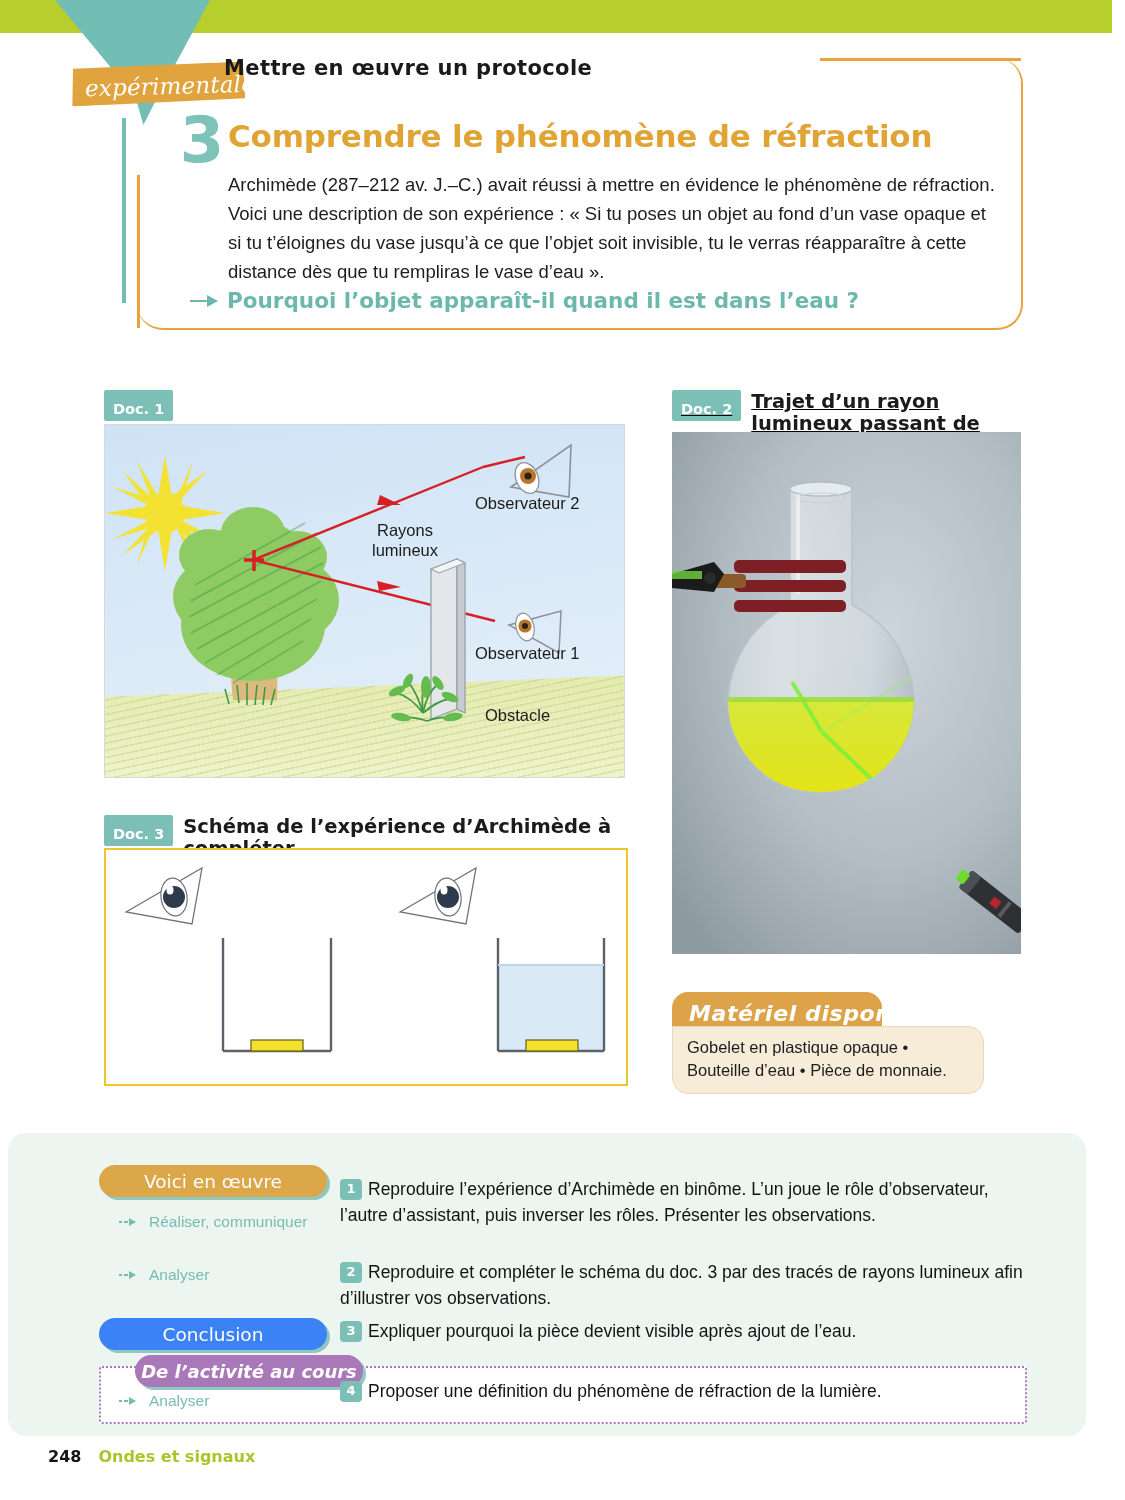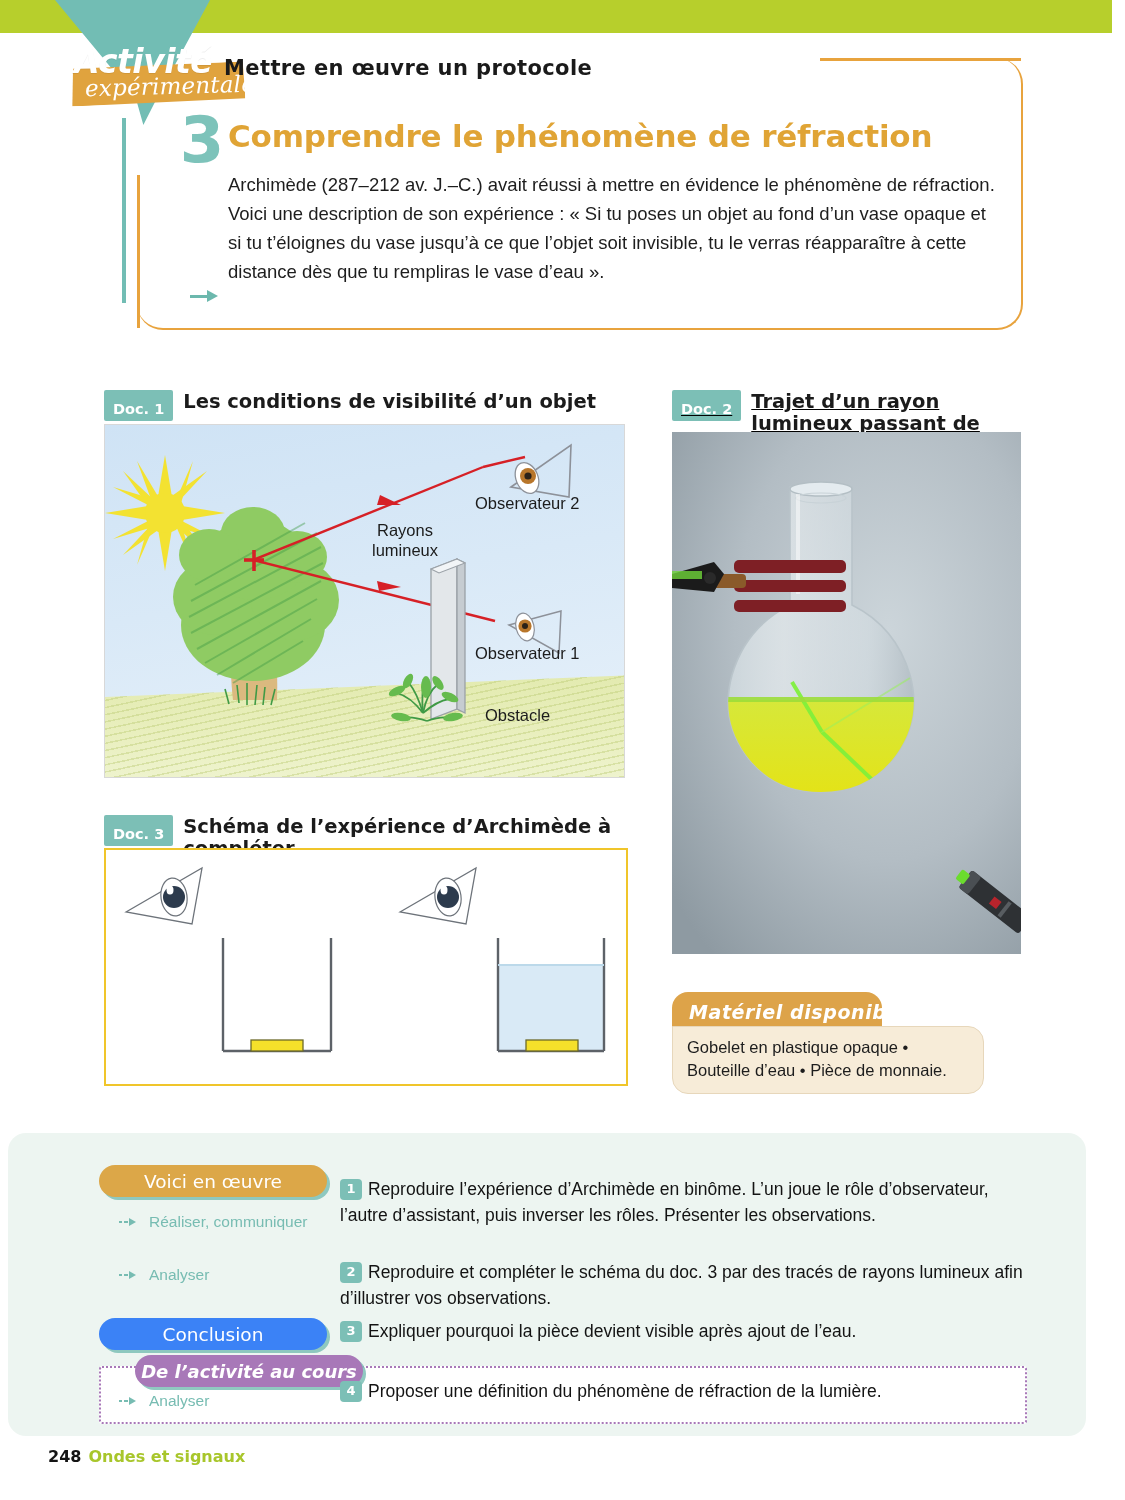--- a/index.html
+++ b/index.html
@@ -90,21 +90,21 @@
   
   #doc3-fig{left:104px;top:848px;width:520px;height:234px;
      border:2px solid #f0c52a;background:#ffffff;overflow:hidden;}
 
   
   #materiel{left:672px;top:992px;width:350px;}
   #materiel-tab{position:absolute;left:0;top:0;width:210px;height:39px;
      background:#dda349;border-radius:16px 16px 0 0;}
   #materiel-tab-label{position:absolute;left:17px;top:9px;
      font-family:"DejaVu Sans",sans-serif;font-weight:bold;font-style:italic;
-     font-size:19px;color:#ffffff;letter-spacing:.6px;}
+     font-size:22px;color:#ffffff;letter-spacing:.6px;}
   #materiel-body{position:absolute;left:0;top:34px;width:312px;min-height:54px;
      background:#f7ecd8;border:1px solid #e7d7bb;border-radius:0 16px 16px 16px;
      padding:9px 14px 11px;box-sizing:border-box;
      font-size:16.5px;line-height:23px;color:#1d1d1d;}
 
   
   #task-panel{left:8px;top:1133px;width:1078px;height:303px;
      background:#edf5f1;border-radius:18px;}
   .pill{position:absolute;height:32px;border-radius:16px;color:#ffffff;
      display:flex;align-items:center;justify-content:center;
@@ -136,55 +136,54 @@
      vertical-align:2px;margin-right:6px;}
   #task1{left:340px;top:1176px;width:690px;}
   #task2{left:340px;top:1259px;width:690px;}
   #task3{left:340px;top:1318px;width:690px;}
   #task4{left:340px;top:1378px;width:690px;z-index:4;}
 
   
   #footer{left:48px;top:1447px;font-family:"DejaVu Sans",sans-serif;
      font-weight:bold;font-size:16px;}
   #footer-page{color:#141414;}
-  #footer-theme{color:#a8c62b;margin-left:7px;}
+  #footer-theme{color:#a8c62b;margin-left:17px;}
 </style>
 </head>
 <body>
 
 <div class="abs" id="top-green-bar"></div>
 <div class="abs" id="teal-wedge"></div>
 <div class="abs" id="teal-stem"></div>
 
 <div class="abs" id="badge">
   <div class="abs" id="badge-orange"></div>
-  <div class="abs" id="badge-title">Activité</div>
   <div class="abs" id="badge-sub">expérimentale</div>
 </div>
 
 <div class="abs" id="protocol">Mettre en œuvre un protocole</div>
 
 <div class="abs" id="intro-card"></div>
 <div class="abs" id="intro-card-left"></div>
 <div class="abs" id="intro-card-topright"></div>
 
 <div class="abs" id="big-number">3</div>
 <div class="abs" id="main-title">Comprendre le phénomène de réfraction</div>
 <div class="abs" id="intro-body">Archimède (287–212 av. J.–C.) avait réussi à mettre en évidence le phénomène de réfraction. Voici une description de son expérience : « Si tu poses un objet au fond d’un vase opaque et si tu t’éloignes du vase jusqu’à ce que l’objet soit invisible, tu le verras réapparaître à cette distance dès que tu rempliras le vase d’eau ».</div>
 
 <div class="abs" id="question-row">
   <span id="question-arrow">
     <span class="shaft"></span>
       <span class="head"></span>
   </span>
+  <span id="question-text">Pourquoi l’objet apparaît-il quand il est dans l’eau ?</span>
 </div>
 
 <div class="abs doc-head" id="doc1-head">
   <span class="doc-tag">Doc. 1</span>
-  <span class="doc-title">Les conditions de visibilité d’un objet</span>
 </div>
 
 <div class="abs" id="doc1-fig">
   <div id="d1-sky"></div>
   <div id="d1-ground"></div>
 
   <svg width="519" height="352" style="position:absolute;left:0;top:0;">
 
     <g>
       <g transform="translate(60,88)" fill="#f3e231">

